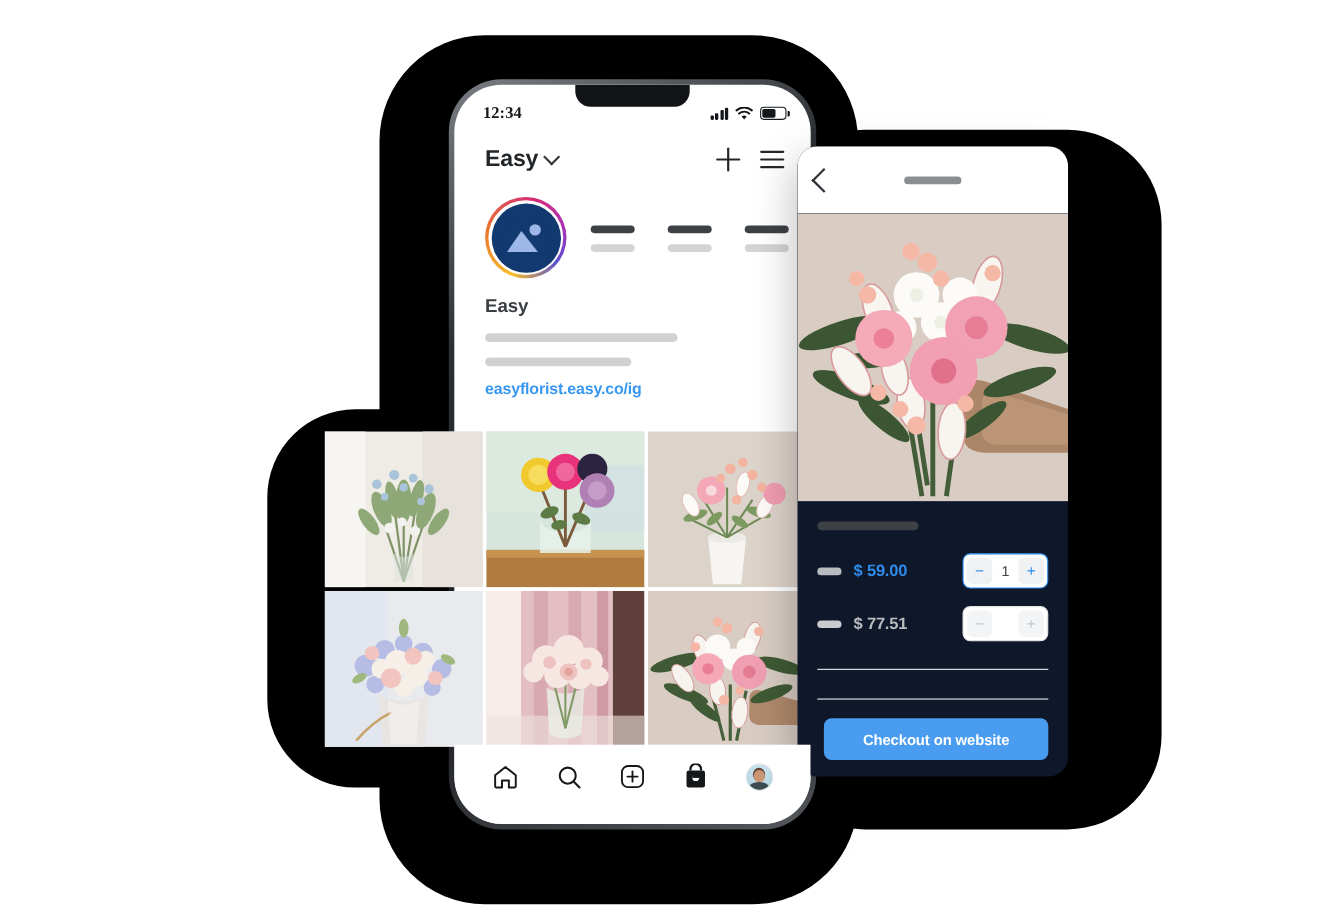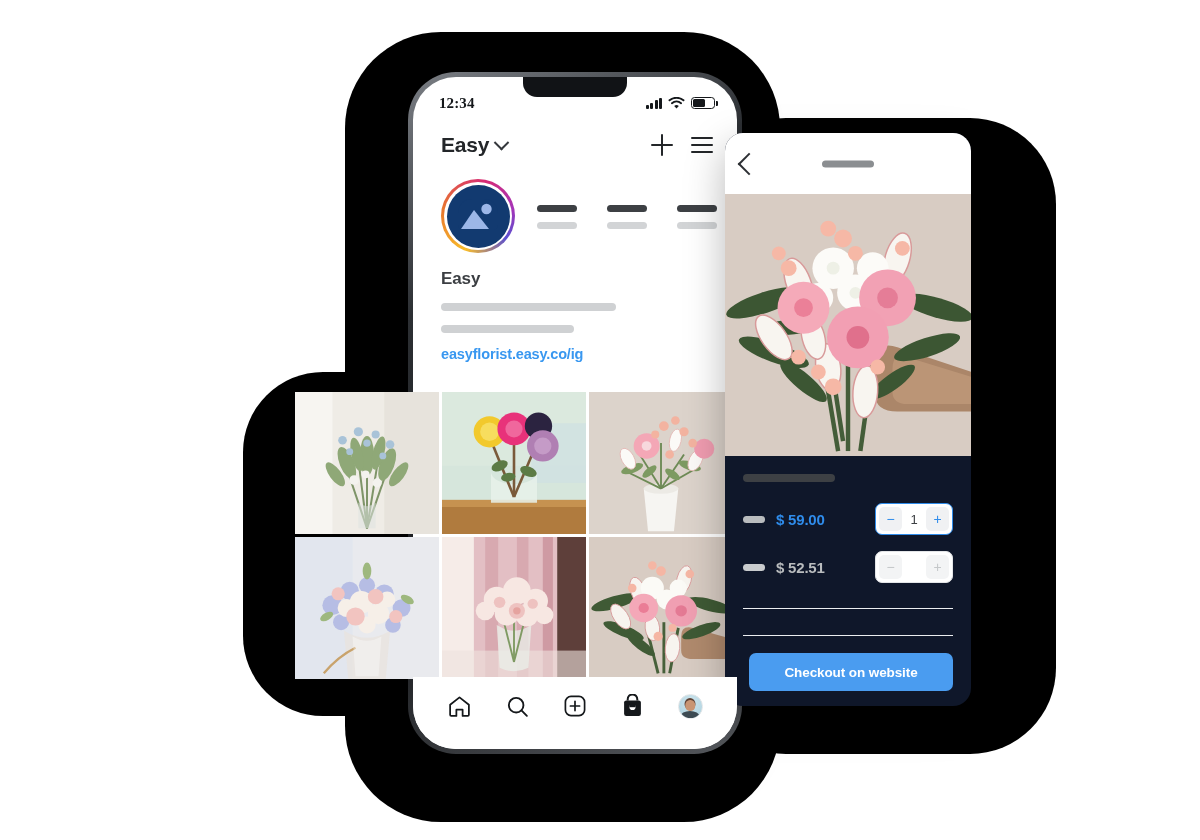--- a/index.html
+++ b/index.html
@@ -808,21 +808,21 @@
         <span class="variant-price active">$ 59.00</span>
         <div class="stepper active">
           <div class="step-btn">−</div>
           <div class="step-val">1</div>
           <div class="step-btn">+</div>
         </div>
       </div>
 
       <div class="variant-row">
         <span class="variant-pill muted"></span>
-        <span class="variant-price inactive">$ 52.51</span>
+        <span class="variant-price inactive">$ 77.51</span>
         <div class="stepper inactive">
           <div class="step-btn">−</div>
           <div class="step-val"></div>
           <div class="step-btn">+</div>
         </div>
       </div>
 
       <div class="pp-divider second"></div>
       <div class="pp-divider" style="margin-top:26px"></div>
     </div>

